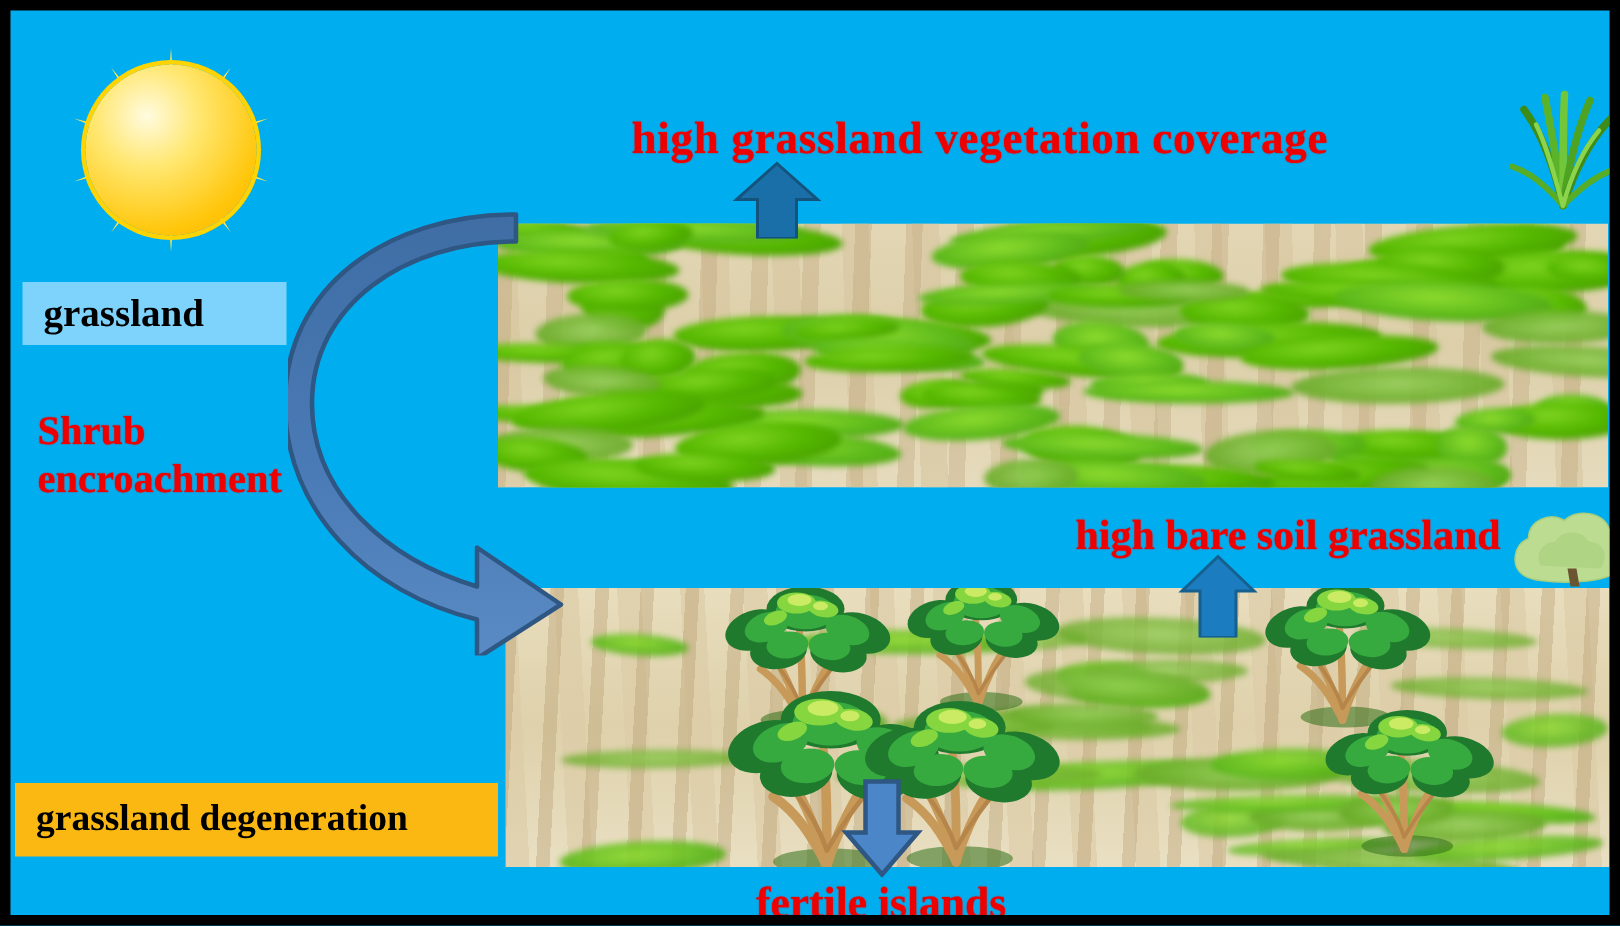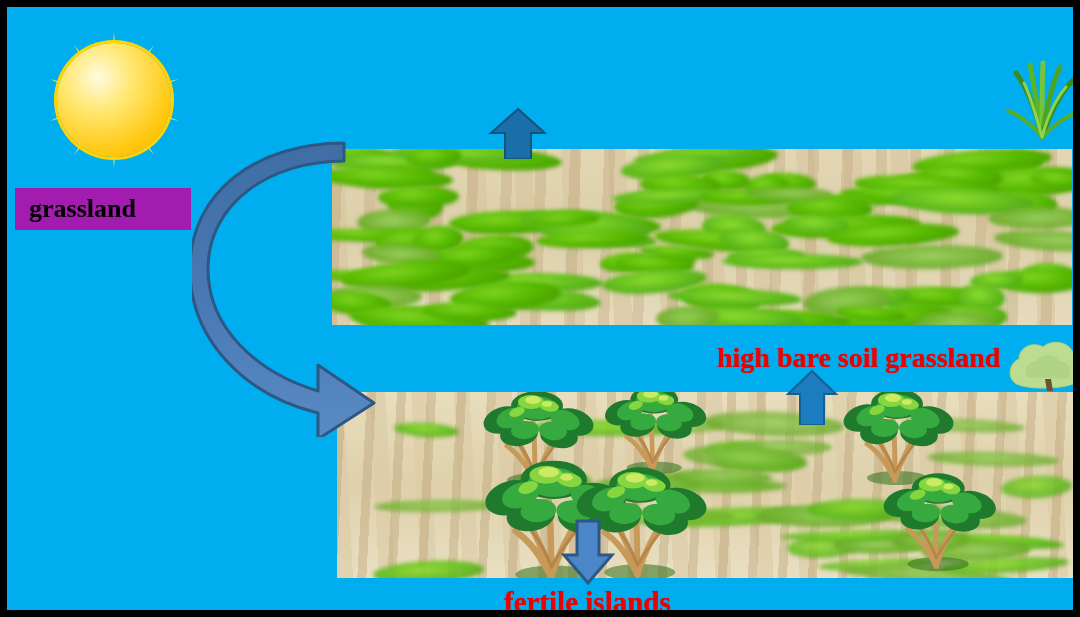--- a/index.html
+++ b/index.html
@@ -36,21 +36,21 @@
     position:absolute;
     display:flex; align-items:center;
     color:#000; font-weight:bold;
     font-family:"Liberation Serif", serif;
     line-height:1.15;
     padding:0 14px;
     box-sizing:border-box;
   }
   #legend-grassland{
     left:8px; top:181px; width:176px; height:42px;
-    background:#a21caf; font-size:26px;
+    background:#7dd3fc; font-size:26px;
   }
   #legend-invaded{
     left:3px; top:428px; width:322px; height:78px;
     background:#8dc63f; font-size:25px;
   }
   #legend-degeneration{
     left:3px; top:515px; width:322px; height:49px;
     background:#fbb813; font-size:25px;
   }
 
@@ -147,22 +147,28 @@
         <div class="ray" style="height: 70px; margin-top: -61px; transform: rotate(342deg); transform-origin: 50% 61px;"></div>
       </div>
     <div class="disc"></div>
   </div>
 
   <div class="legend-box" id="legend-grassland">
     <span>grassland</span>
   </div>
 
 
-
-
+  <div class="legend-box" id="legend-degeneration">
+    <span>grassland degeneration</span>
+  </div>
+
+  <div class="red-label" id="label-shrub-encroachment">Shrub
+encroachment</div>
+
+  <div class="red-label" id="label-top-title">high grassland  vegetation  coverage</div>
 
   <div class="red-label" id="label-bare-soil">high bare soil grassland</div>
 
   <div class="red-label" id="label-fertile-islands">fertile islands</div>
 
   <div class="panel" id="panel-grassland">
     <div class="soil"></div>
     <div id="grassland-clumps">
         <div class="clump hi" style="width: 71.5702px; height: 13.8215px; left: -11.2182px; top: -2.34214px; transform: rotate(2.23183deg);"></div>
         <div class="clump hi" style="width: 130.639px; height: 25.6738px; left: 314.579px; top: -2.78445px; transform: rotate(-3.96221deg);"></div>

